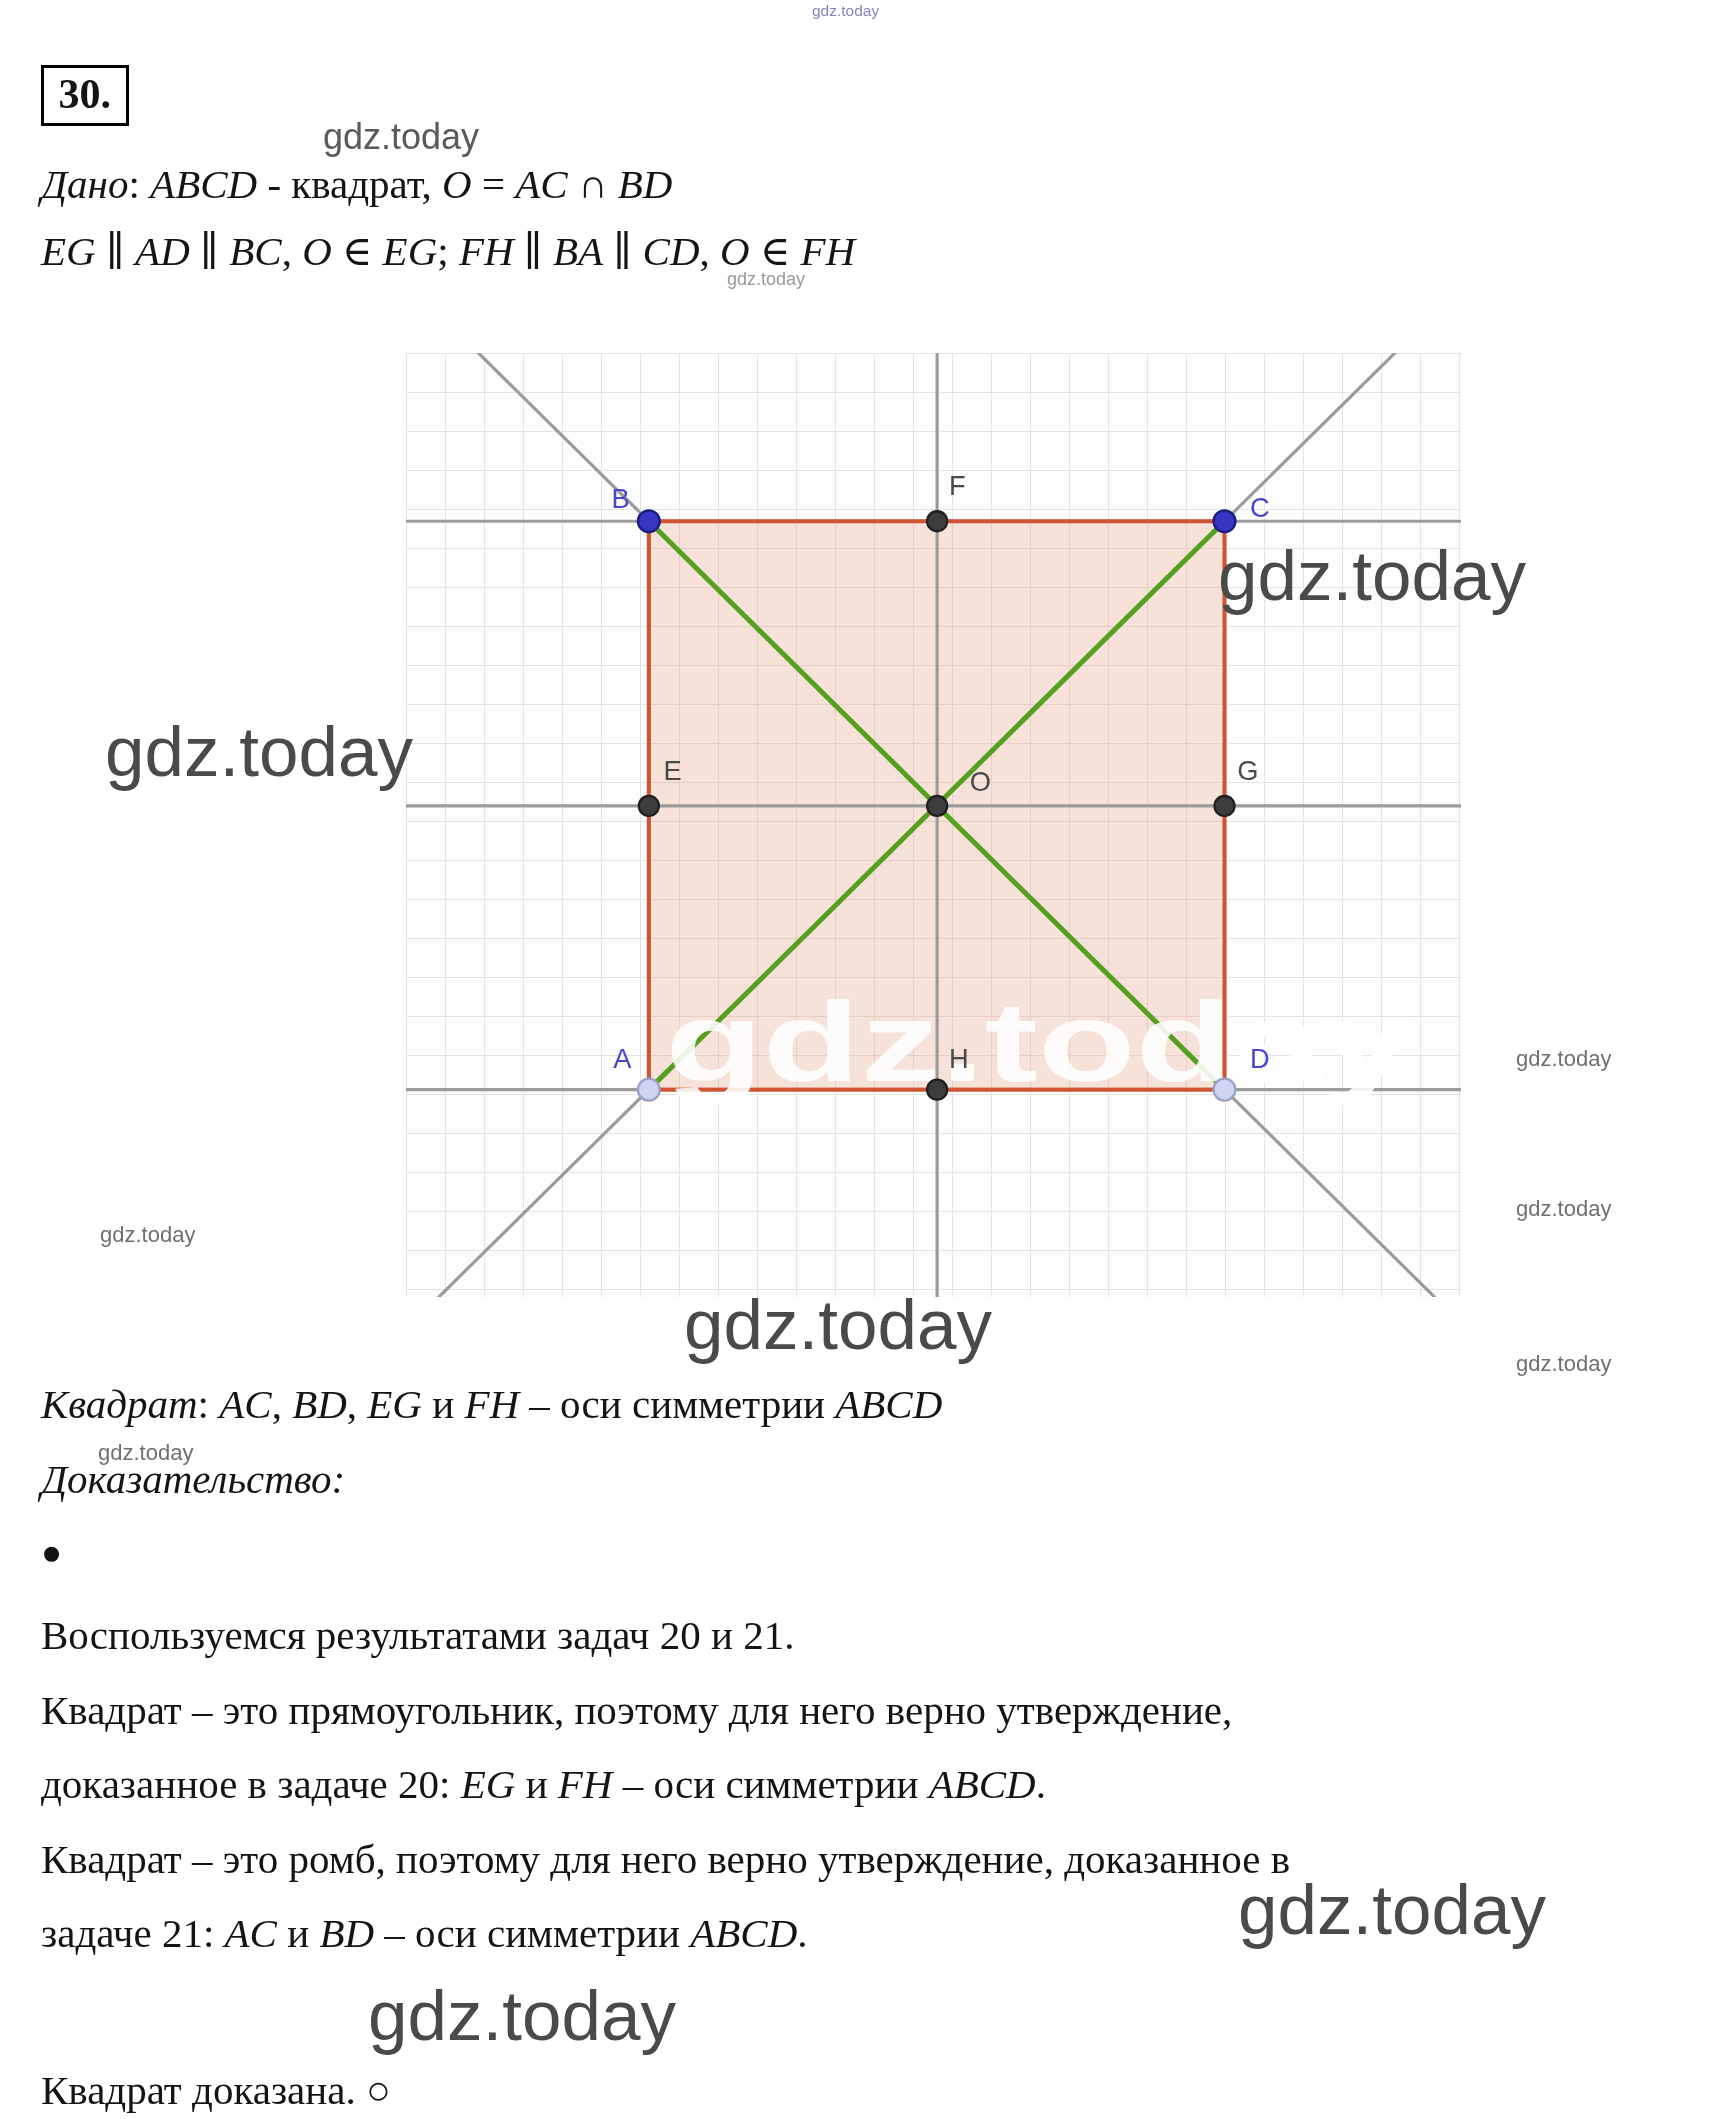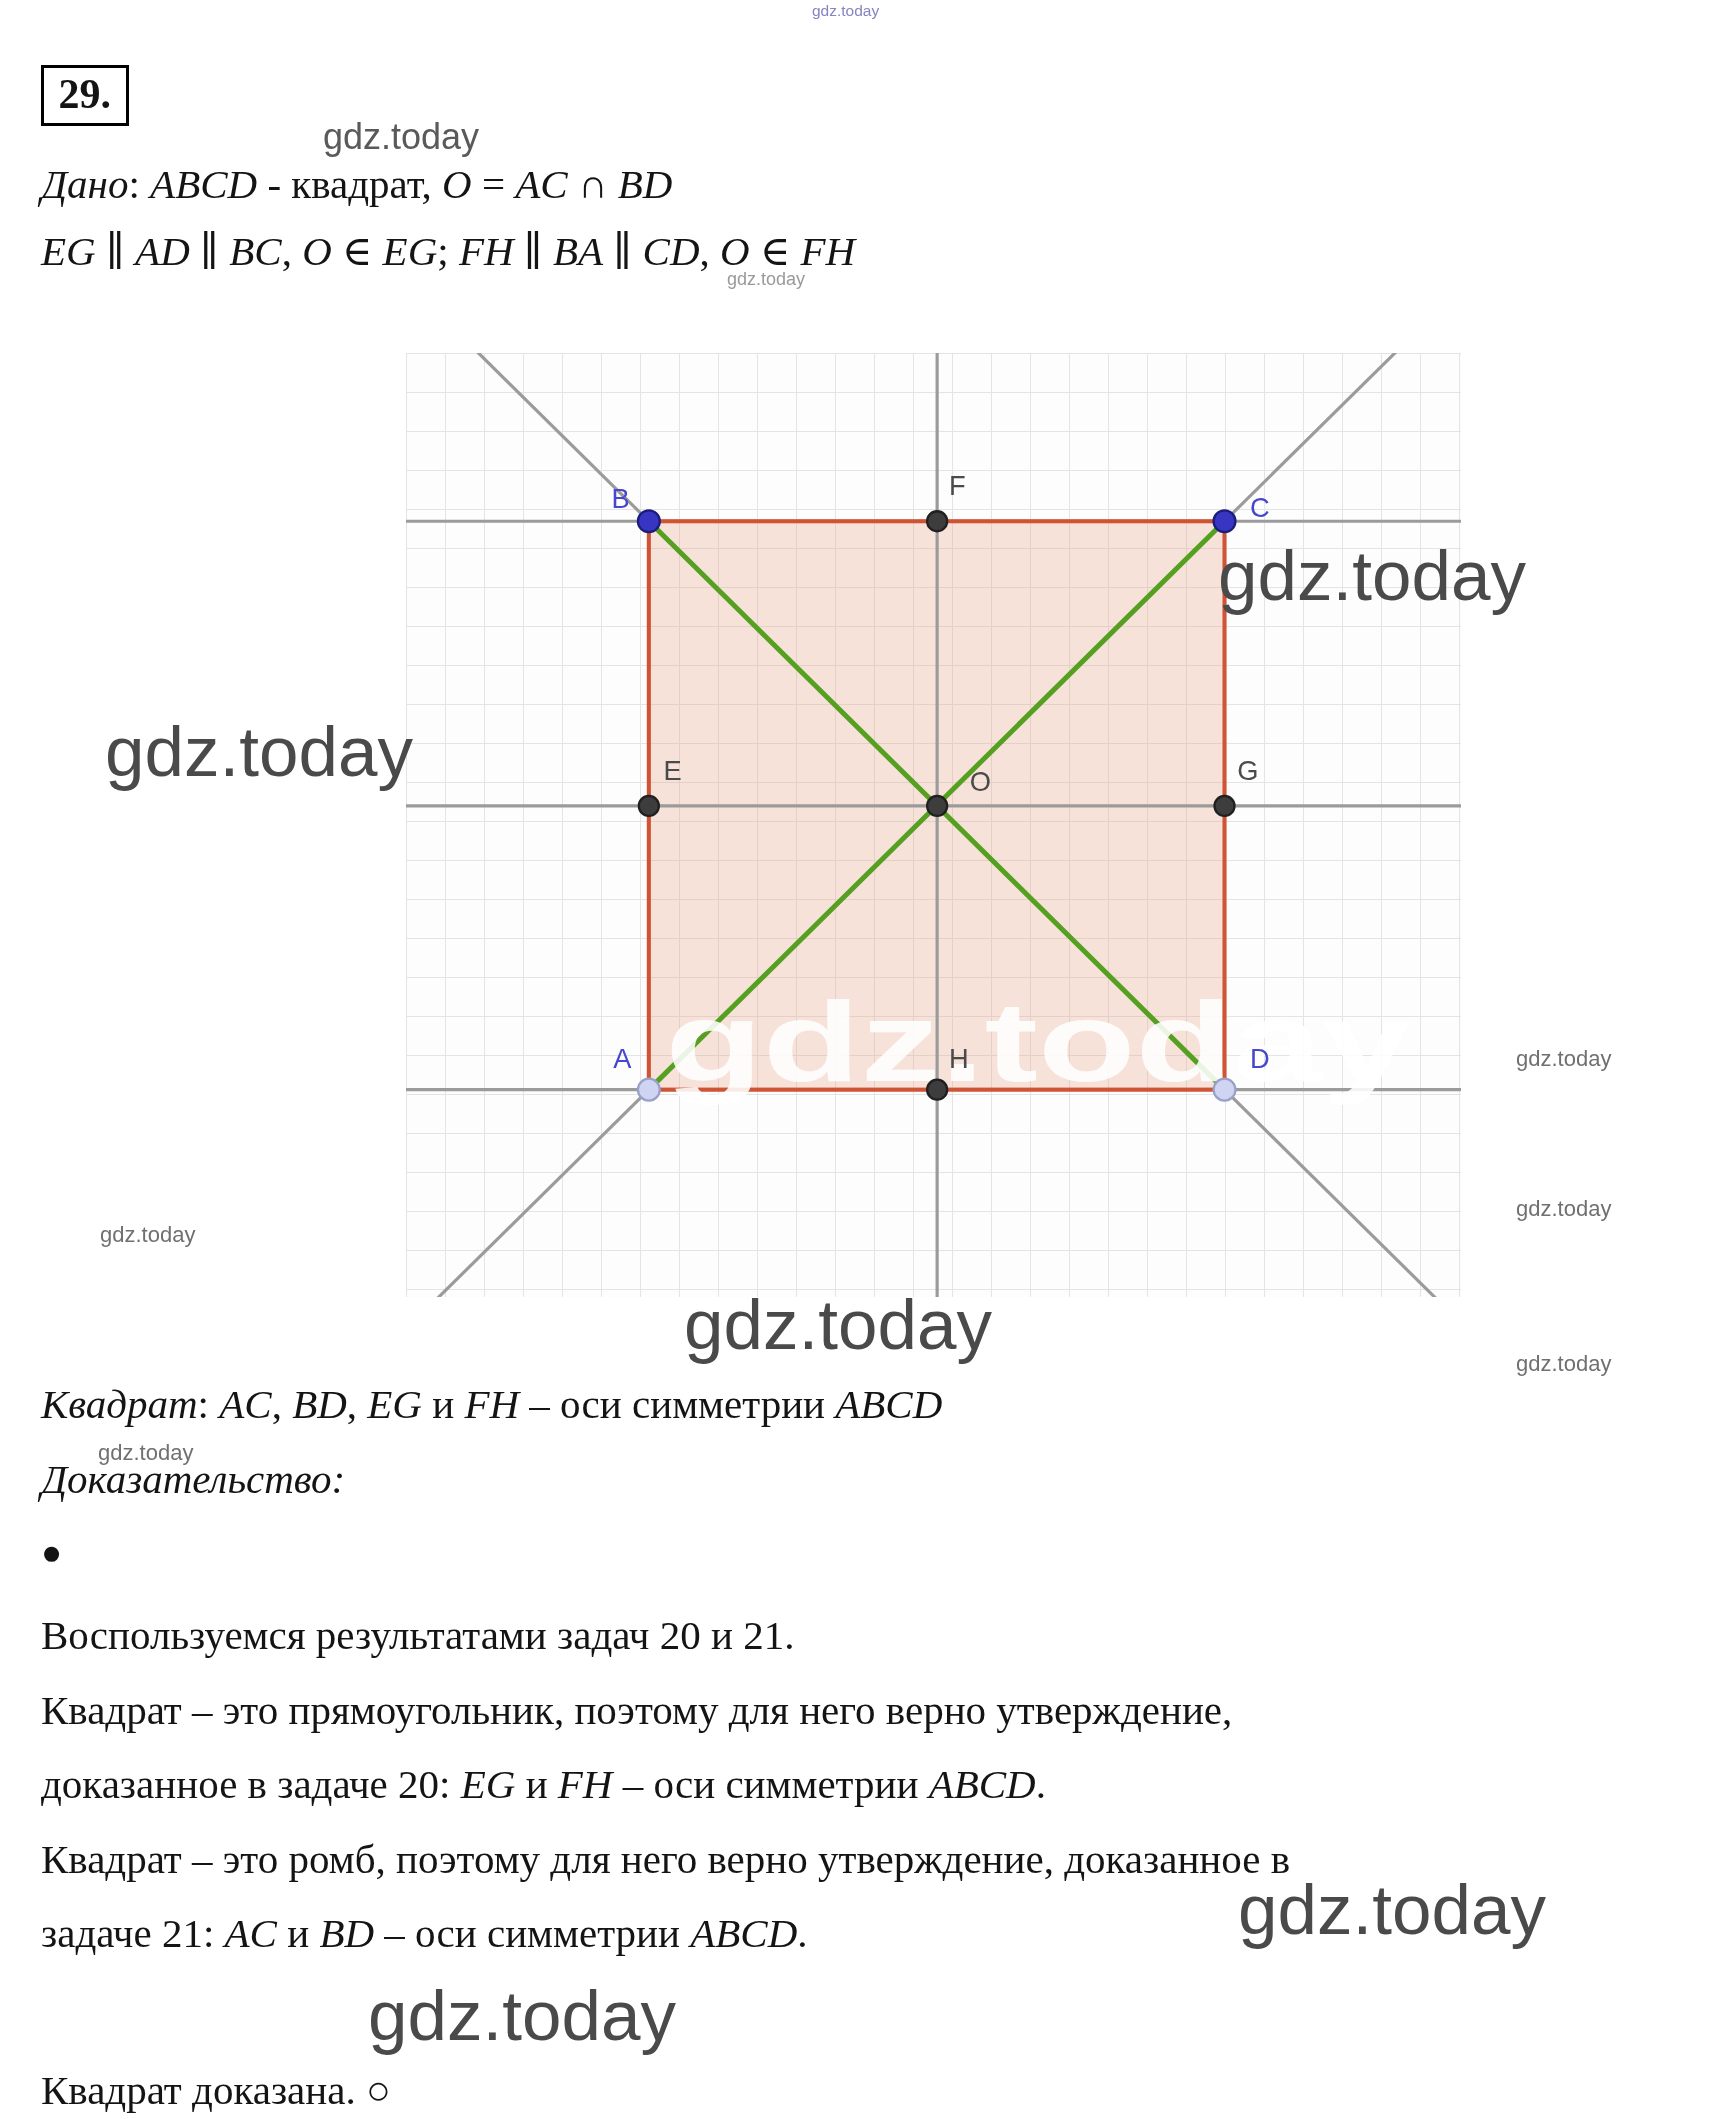--- a/index.html
+++ b/index.html
@@ -71,21 +71,21 @@
   #wm-sm-dok{left:98px;top:1440px;}
   #wm-big-right2{left:1238px;top:1869px;}
   #wm-big-center2{left:368px;top:1975px;}
 </style>
 </head>
 <body style="--square-fill: #eb9f7d; --square-stroke: #cf5434; --diagonal: #55a021; --axis: #9b9b9b; --grid: #e4e4e4; --point-dark: #3d3d3d; --point-blue: #3636c2; --point-light: #ced4f1; --label-blue: #4646cf; --label-dark: #4a4a4a;">
 
 <div id="page">
 
   <div class="problem-box">
-    <span>29.</span>
+    <span>30.</span>
   </div>
 
   <div class="text-line" id="given1"><span class="it">Дано</span><span>: </span><span class="it">ABCD</span><span> - квадрат, </span><span class="it">O</span><span> = </span><span class="it">AC</span><span> ∩ </span><span class="it">BD</span></div>
   <div class="text-line" id="given2"><span class="it">EG</span><span> ∥ </span><span class="it">AD</span><span> ∥ </span><span class="it">BC</span><span>, </span><span class="it">O</span><span> ∈ </span><span class="it">EG</span><span>;  </span><span class="it">FH</span><span> ∥ </span><span class="it">BA</span><span> ∥ </span><span class="it">CD</span><span>, </span><span class="it">O</span><span> ∈ </span><span class="it">FH</span></div>
 
   <div class="diagram">
     <svg width="1055" height="944" viewBox="0 0 1160 1038">
 
       <rect class="sq-fill" x="267" y="185" width="633" height="625"></rect>
 

